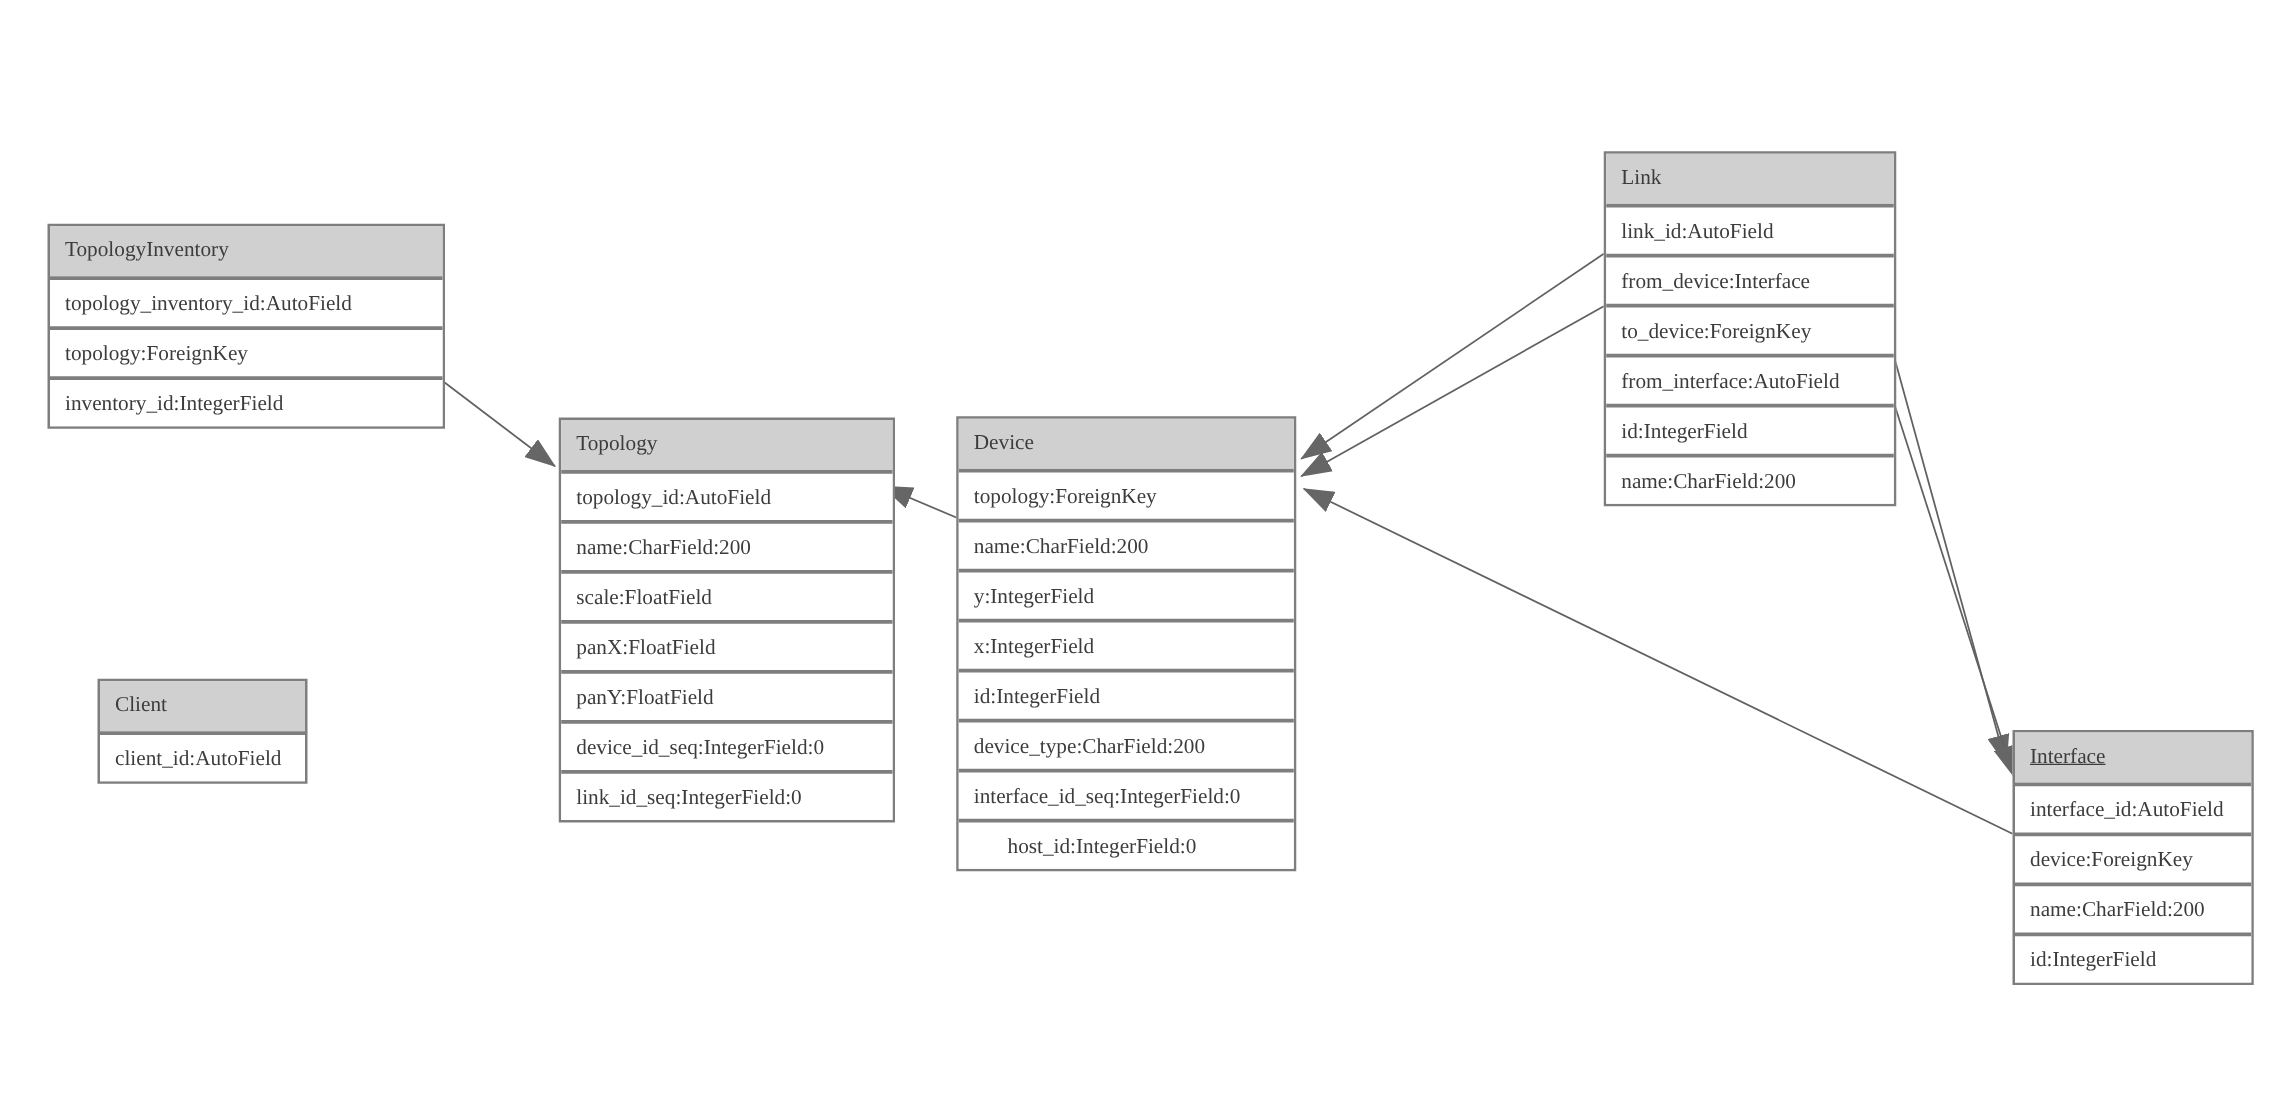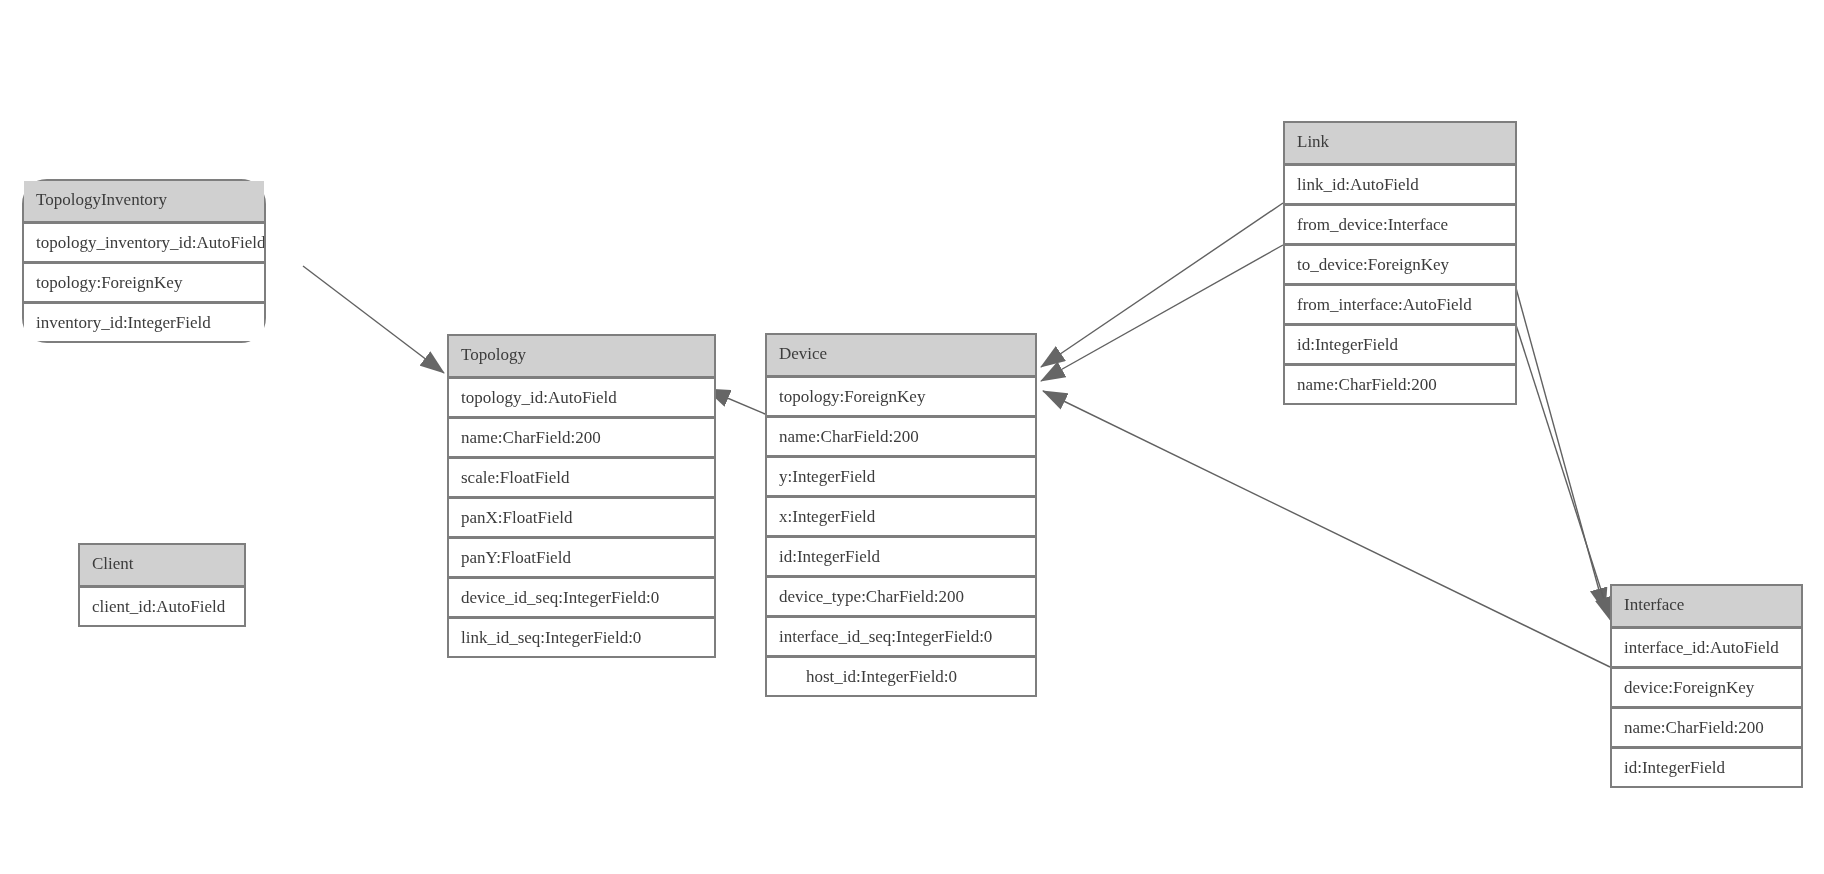--- a/index.html
+++ b/index.html
@@ -66,21 +66,21 @@
       </marker>
     </defs>
   <line x1="303" y1="266" x2="444" y2="373" stroke="#616161" stroke-width="1.4" marker-end="url(#arrowhead)"></line>
       <line x1="765" y1="414" x2="706" y2="389" stroke="#616161" stroke-width="1.4" marker-end="url(#arrowhead)"></line>
       <line x1="1283" y1="203" x2="1041" y2="367" stroke="#616161" stroke-width="1.4" marker-end="url(#arrowhead)"></line>
       <line x1="1283" y1="245" x2="1041" y2="381" stroke="#616161" stroke-width="1.4" marker-end="url(#arrowhead)"></line>
       <line x1="1516" y1="288" x2="1605" y2="612" stroke="#616161" stroke-width="1.4" marker-end="url(#arrowhead)"></line>
       <line x1="1516" y1="325" x2="1611" y2="621" stroke="#616161" stroke-width="1.4" marker-end="url(#arrowhead)"></line>
       <line x1="1610" y1="667" x2="1043" y2="391" stroke="#616161" stroke-width="1.4" marker-end="url(#arrowhead)"></line>
     </svg>
-<div class="entity" style="left: 22px; top: 163px; width: 244px; border-color: rgb(126, 126, 126); border-radius: 25px;">
+<div class="entity" style="left: 38px; top: 163px; width: 318px; border-color: rgb(126, 126, 126);">
       <div class="hdr" style="background: rgb(208, 208, 208); color: rgb(60, 60, 60);">TopologyInventory</div>
       <div class="row" style="border-top-color: rgb(126, 126, 126); color: rgb(60, 60, 60);">topology_inventory_id:AutoField</div>
       <div class="row" style="border-top-color: rgb(126, 126, 126); color: rgb(60, 60, 60);">topology:ForeignKey</div>
       <div class="row" style="border-top-color: rgb(126, 126, 126); color: rgb(60, 60, 60);">inventory_id:IntegerField</div>
     </div>
     <div class="entity" style="left: 447px; top: 318px; width: 269px; border-color: rgb(126, 126, 126);">
       <div class="hdr" style="background: rgb(208, 208, 208); color: rgb(60, 60, 60);">Topology</div>
       <div class="row" style="border-top-color: rgb(126, 126, 126); color: rgb(60, 60, 60);">topology_id:AutoField</div>
       <div class="row" style="border-top-color: rgb(126, 126, 126); color: rgb(60, 60, 60);">name:CharField:200</div>
       <div class="row" style="border-top-color: rgb(126, 126, 126); color: rgb(60, 60, 60);">scale:FloatField</div>
@@ -107,19 +107,19 @@
     <div class="entity" style="left: 1283px; top: 105px; width: 234px; border-color: rgb(126, 126, 126);">
       <div class="hdr" style="background: rgb(208, 208, 208); color: rgb(60, 60, 60);">Link</div>
       <div class="row" style="border-top-color: rgb(126, 126, 126); color: rgb(60, 60, 60);">link_id:AutoField</div>
       <div class="row" style="border-top-color: rgb(126, 126, 126); color: rgb(60, 60, 60);">from_device:Interface</div>
       <div class="row" style="border-top-color: rgb(126, 126, 126); color: rgb(60, 60, 60);">to_device:ForeignKey</div>
       <div class="row" style="border-top-color: rgb(126, 126, 126); color: rgb(60, 60, 60);">from_interface:AutoField</div>
       <div class="row" style="border-top-color: rgb(126, 126, 126); color: rgb(60, 60, 60);">id:IntegerField</div>
       <div class="row" style="border-top-color: rgb(126, 126, 126); color: rgb(60, 60, 60);">name:CharField:200</div>
     </div>
     <div class="entity" style="left: 1610px; top: 568px; width: 193px; border-color: rgb(126, 126, 126);">
-      <div class="hdr" style="background: rgb(208, 208, 208); color: rgb(60, 60, 60);">Interface</div>
+      <div class="hdr" style="background: rgb(208, 208, 208); color: rgb(60, 60, 60); text-decoration: underline;">Interface</div>
       <div class="row" style="border-top-color: rgb(126, 126, 126); color: rgb(60, 60, 60);">interface_id:AutoField</div>
       <div class="row" style="border-top-color: rgb(126, 126, 126); color: rgb(60, 60, 60);">device:ForeignKey</div>
       <div class="row" style="border-top-color: rgb(126, 126, 126); color: rgb(60, 60, 60);">name:CharField:200</div>
       <div class="row" style="border-top-color: rgb(126, 126, 126); color: rgb(60, 60, 60);">id:IntegerField</div>
     </div>
   </div>
 
 </body></html>

